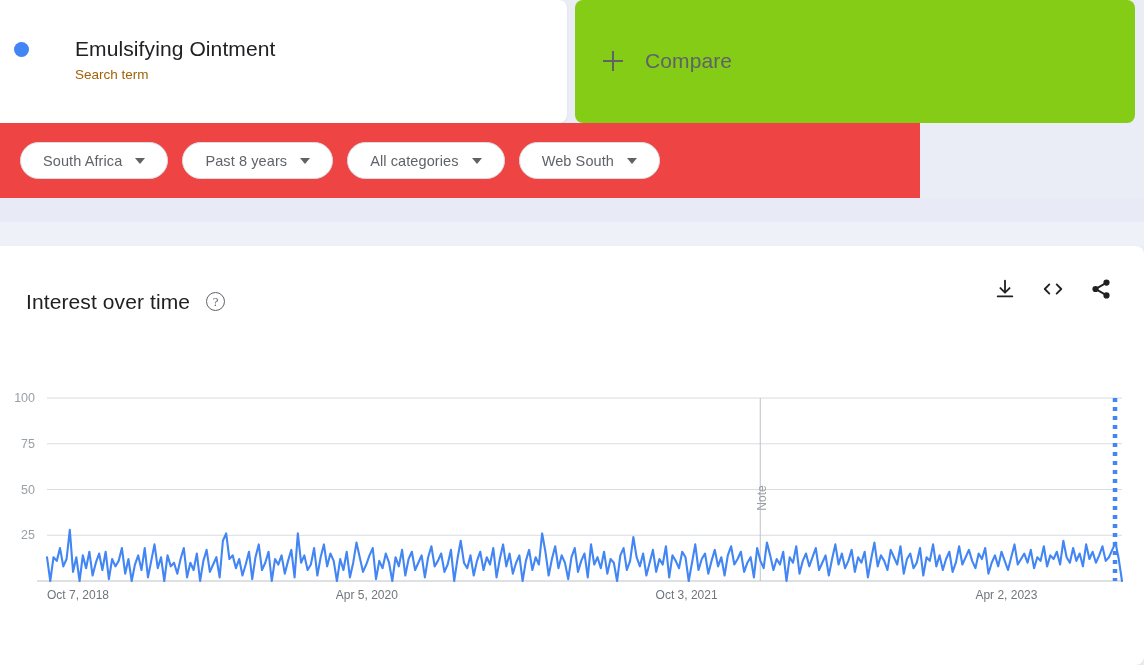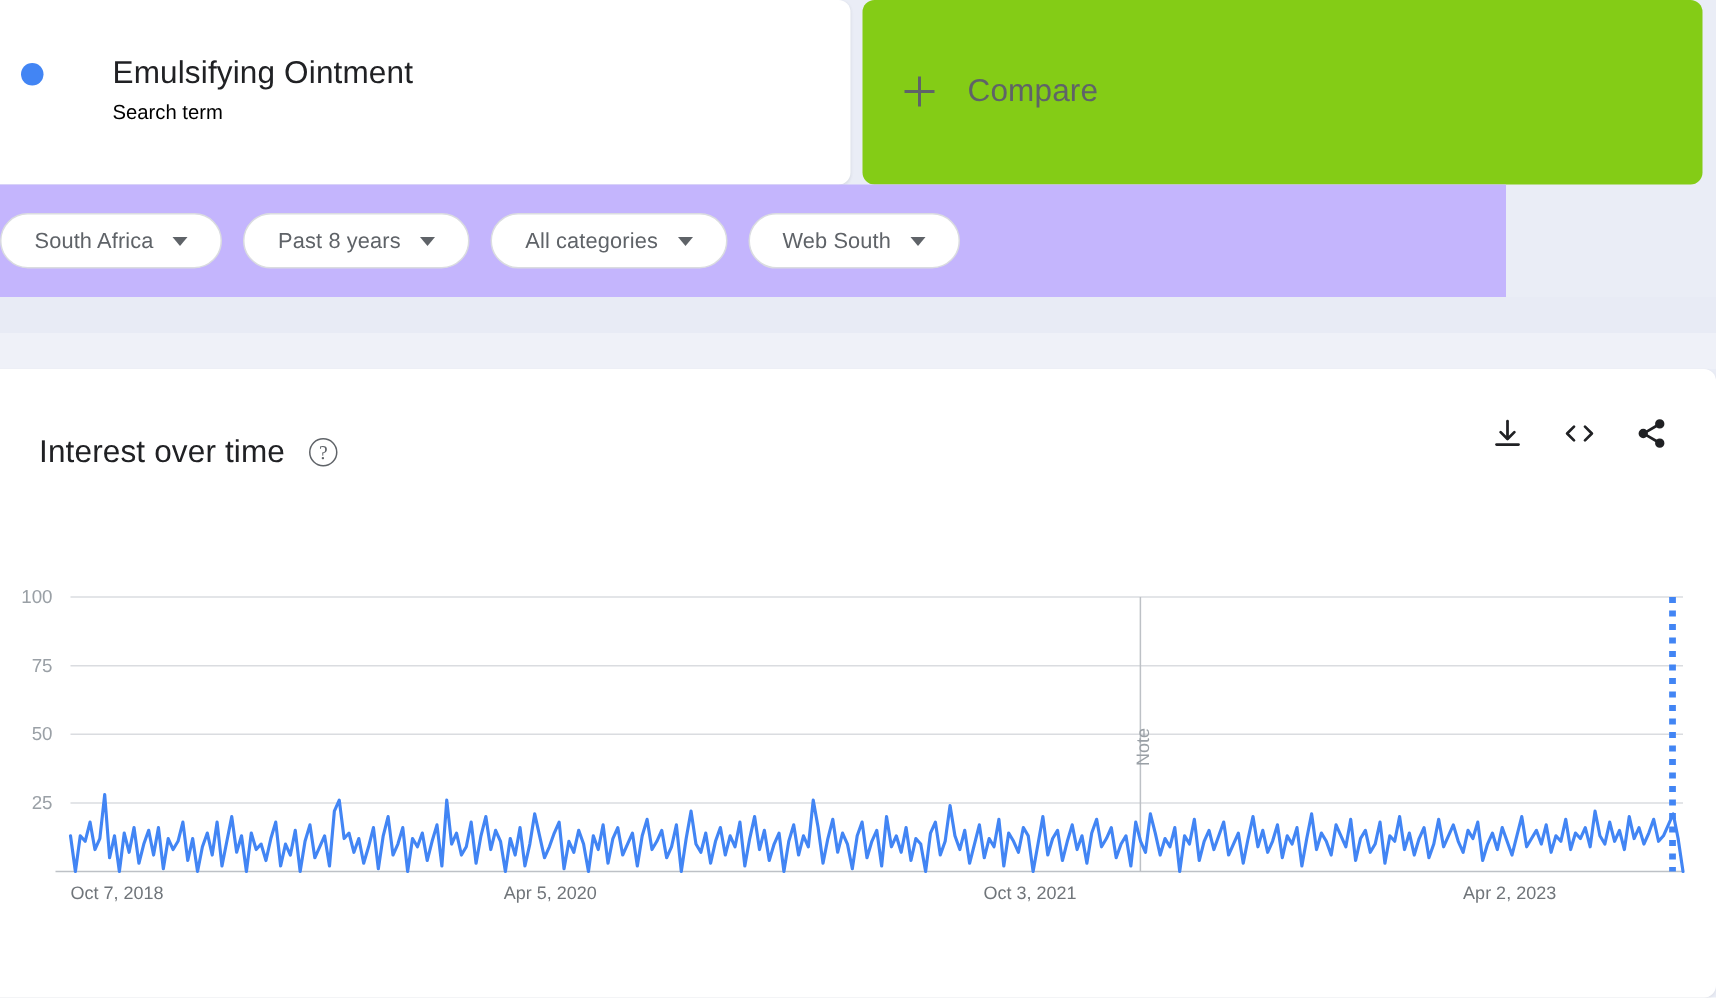--- a/index.html
+++ b/index.html
@@ -53,21 +53,21 @@
     margin-left: 22px;
   }
   .term-title {
     font-size: 21px;
     color: #202124;
     line-height: 26px;
     letter-spacing: 0.1px;
   }
   .term-sub {
     font-size: 13.5px;
-    color: #000000;
+    color: #a16207;
     line-height: 20px;
     margin-top: 3px;
   }
 
   .compare-panel {
     position: absolute;
     left: 575px; top: 0;
     width: 560px;
     height: 123px;
     background: #84cc16;
@@ -101,25 +101,26 @@
     margin-left: 22px;
     font-size: 21px;
     color: #5f6368;
     letter-spacing: 0.1px;
   }
 
   
   .filter-bar {
     position: absolute;
     left: 0; top: 123px;
-    width: 1004px;
+    width: 920px;
     height: 75px;
-    background: #c4b5fd;
-    display: flex;
-    align-items: center;
+    background: #ef4444;
+    display: flex;
+    align-items: center;
+    padding-left: 20px;
     box-sizing: border-box;
   }
   .pill {
     height: 37px;
     border: 1px solid #dadce0;
     border-radius: 20px;
     background: #fff;
     display: flex;
     align-items: center;
     justify-content: center;

